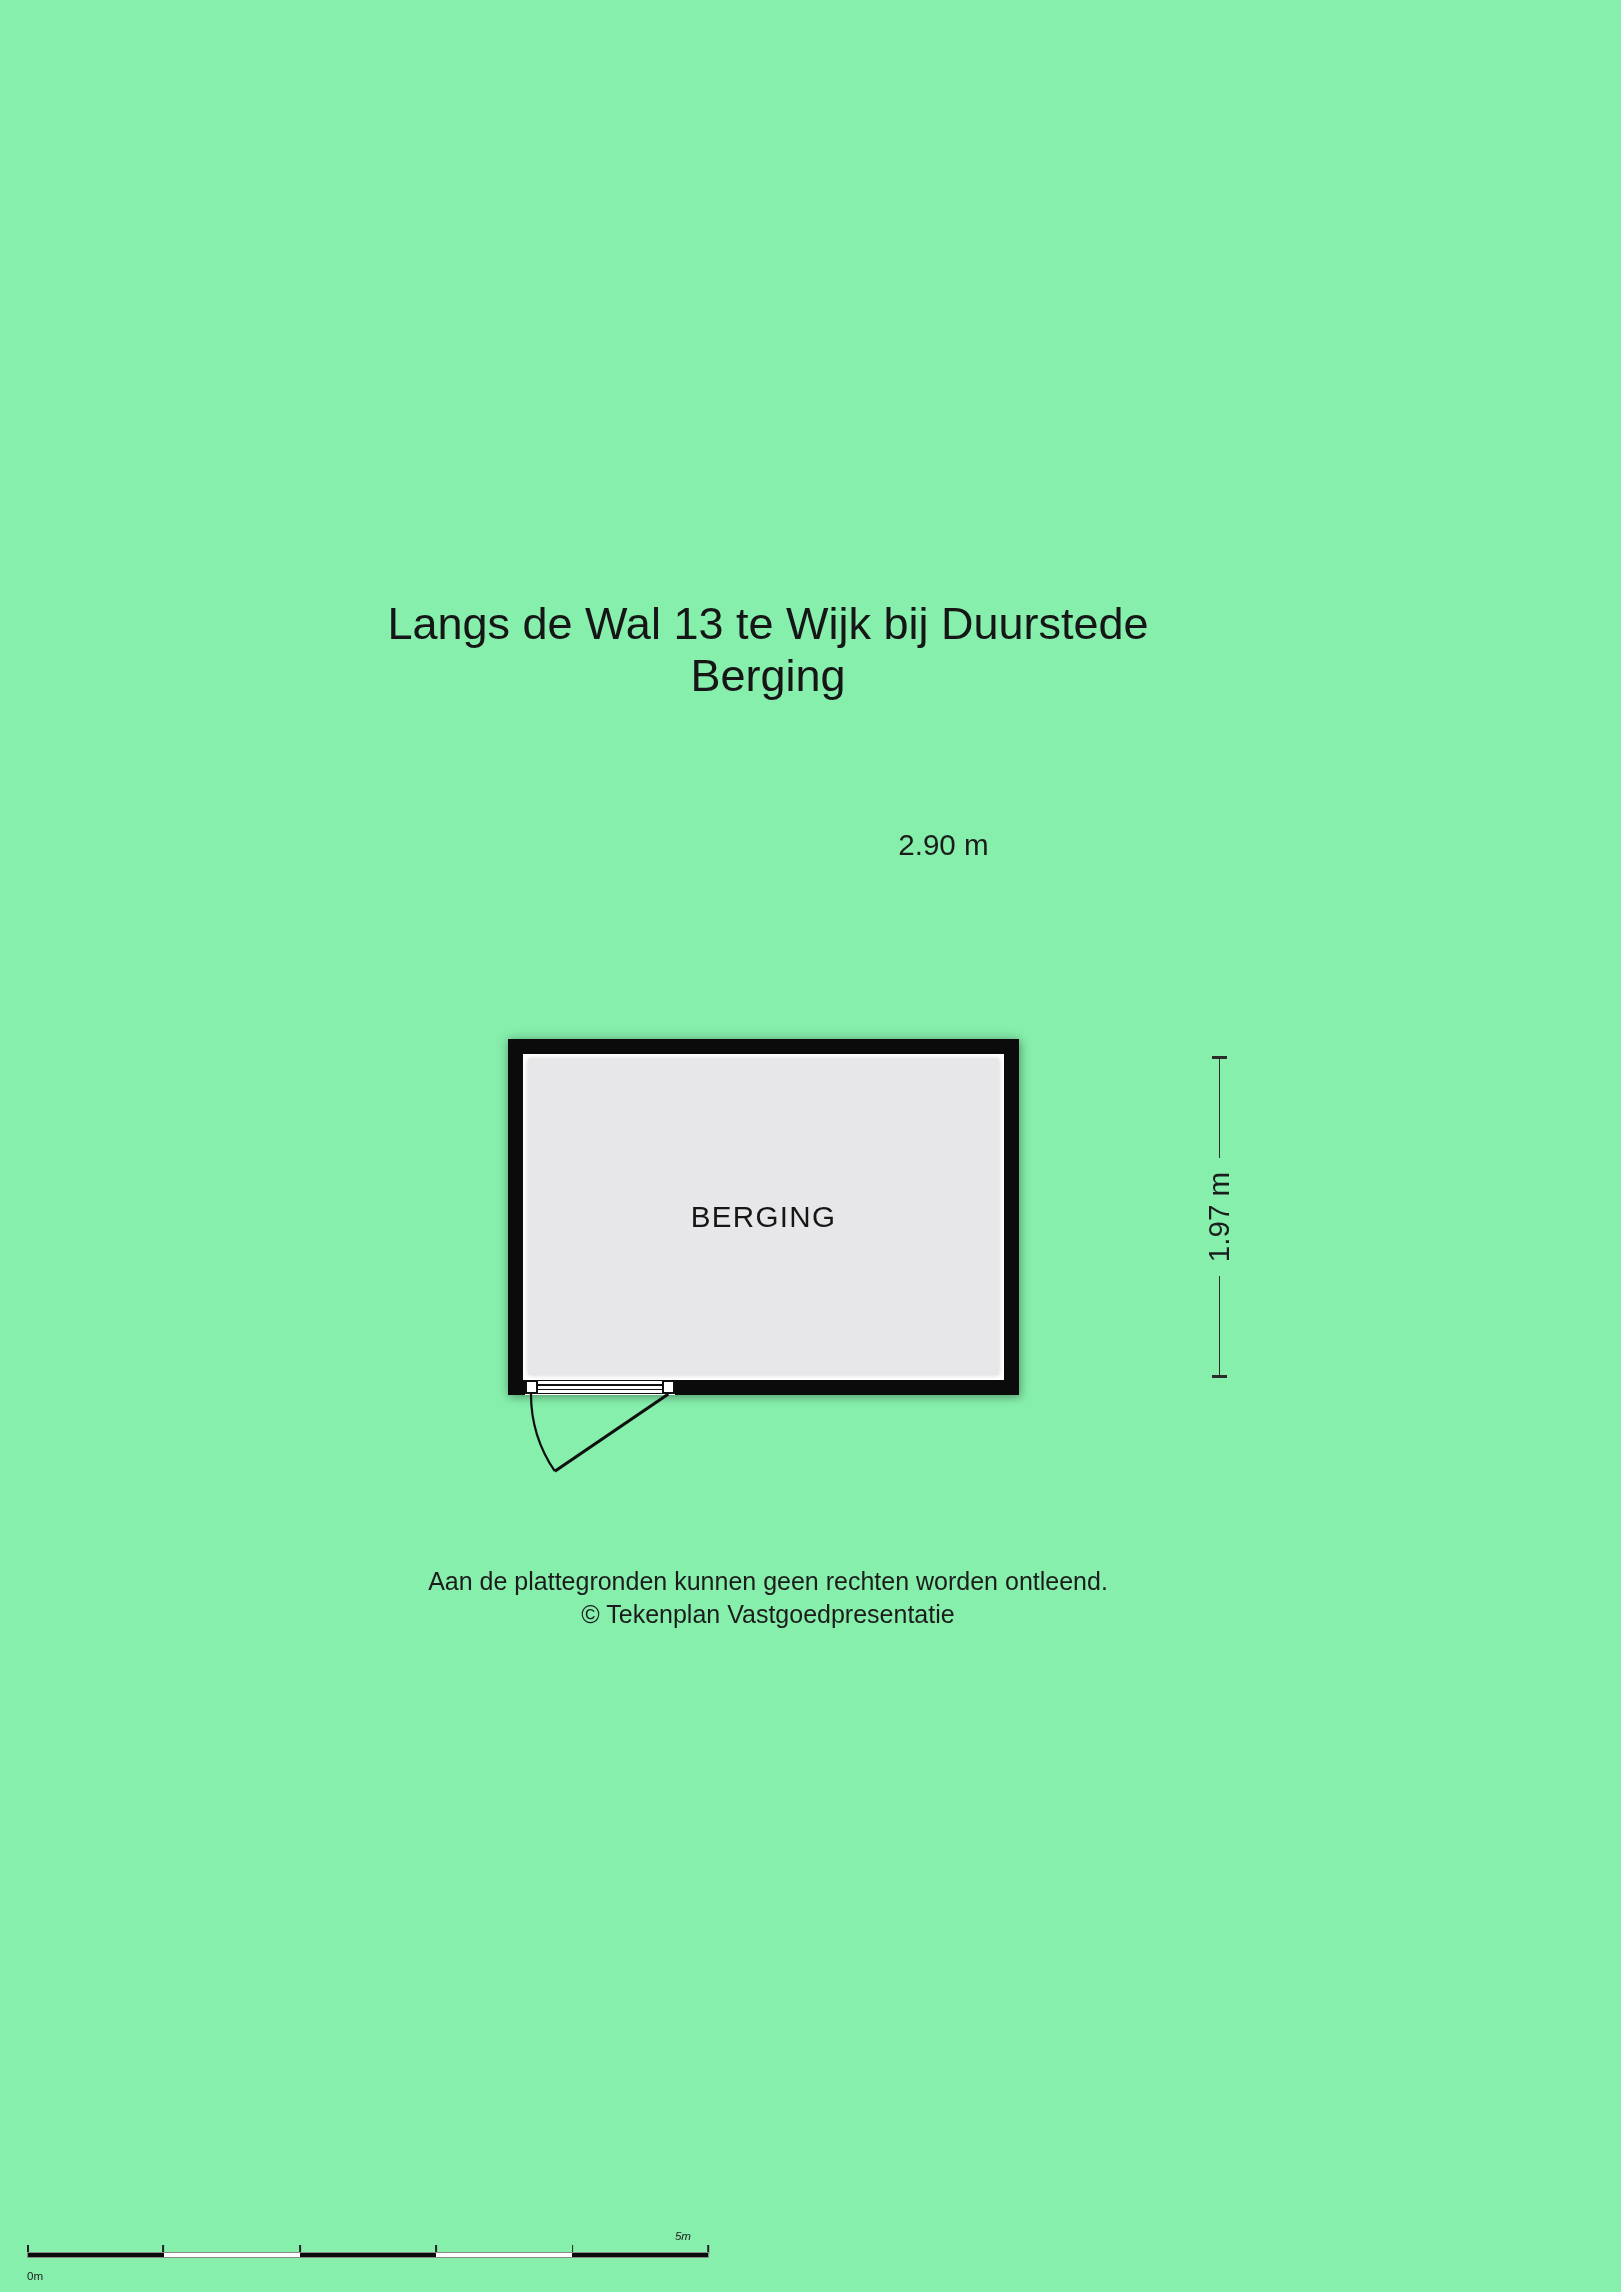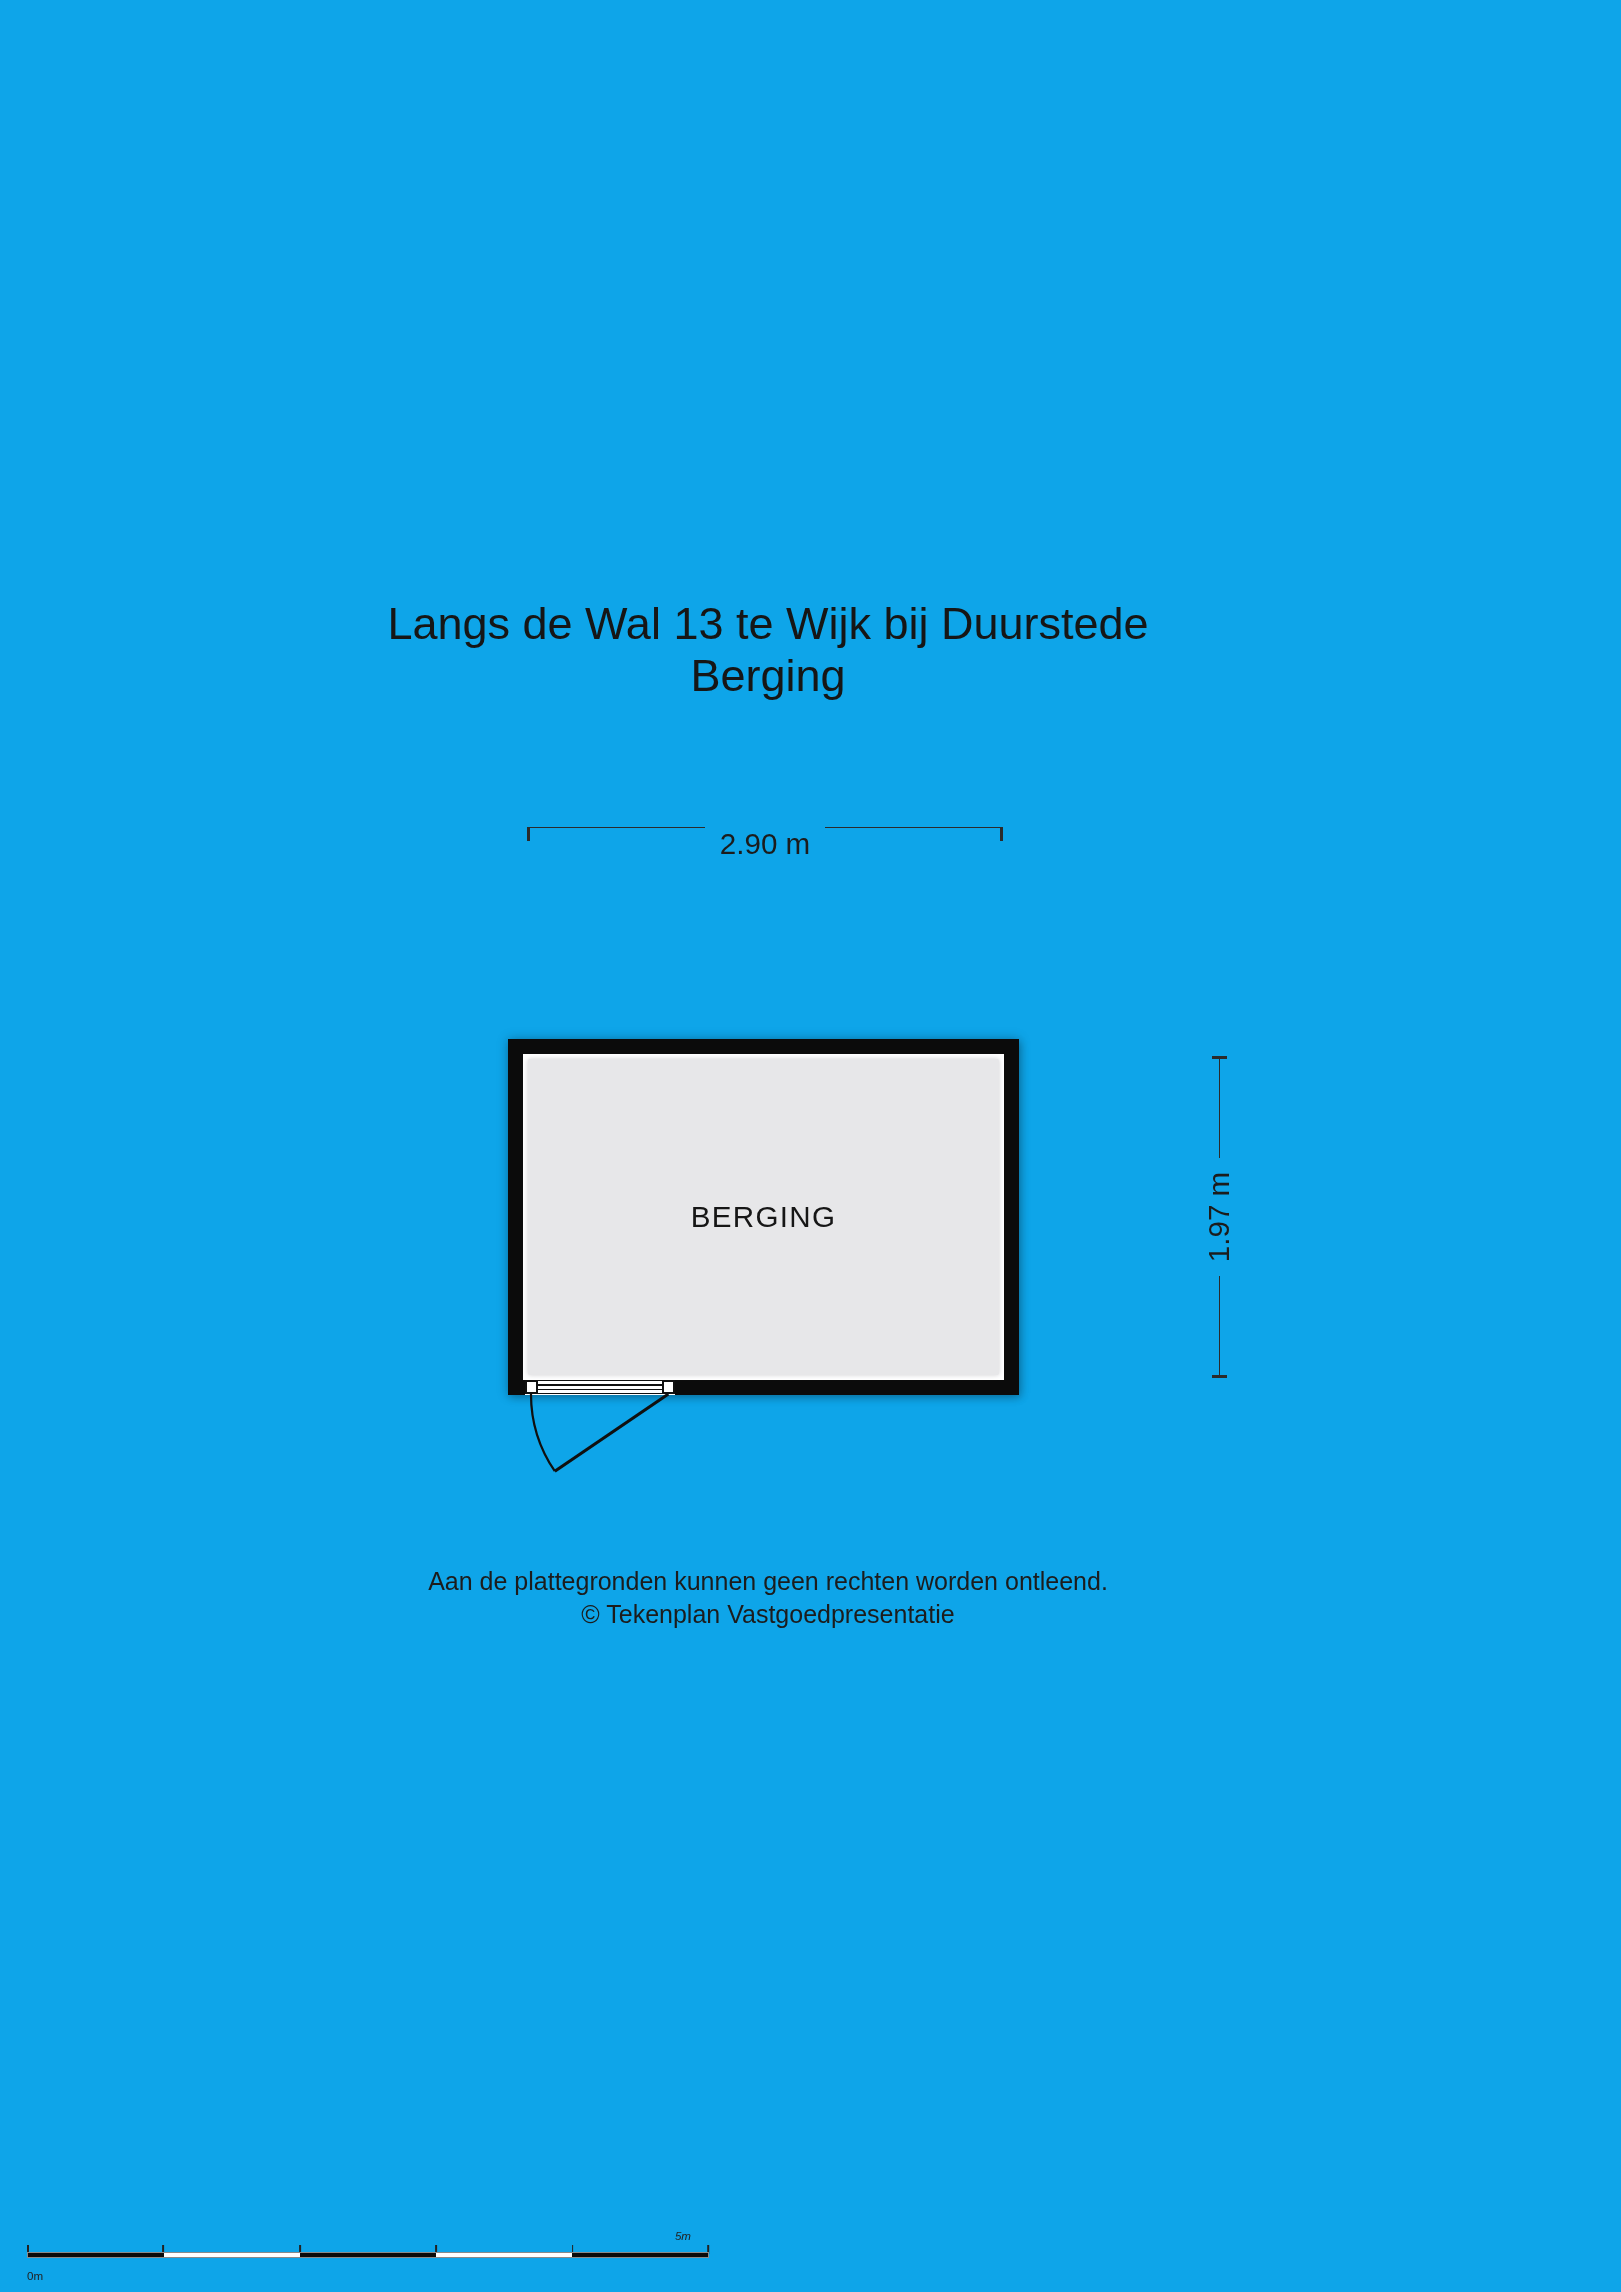--- a/index.html
+++ b/index.html
@@ -6,21 +6,21 @@
     margin: 0;
     padding: 0;
     background: #ffffff;
     font-family: "Liberation Sans", sans-serif;
     color: #1a1a1a;
   }
   .canvas {
     position: relative;
     width: 1621px;
     height: 2293px;
-    background: #0ea5e9;
+    background: #86efac;
     overflow: hidden;
   }
 
   
   .title {
     position: absolute;
     left: 0;
     top: 598px;
     width: 1536px;
     text-align: center;
@@ -30,21 +30,22 @@
   }
 
   
   .dim-h {
     position: absolute;
     left: 527px;
     top: 827px;
     width: 476px;
     height: 30px;
     display: flex;
-    align-items: flex-start;
+    align-items: flex-end;
+    flex-direction: column;
   }
   .dim-h .dline {
     flex: 1;
     height: 0;
     border-top: 1.8px solid #2b2b2b;
   }
   .dim-h .tick {
     width: 2.7px;
     height: 14.3px;
     background: #2b2b2b;

